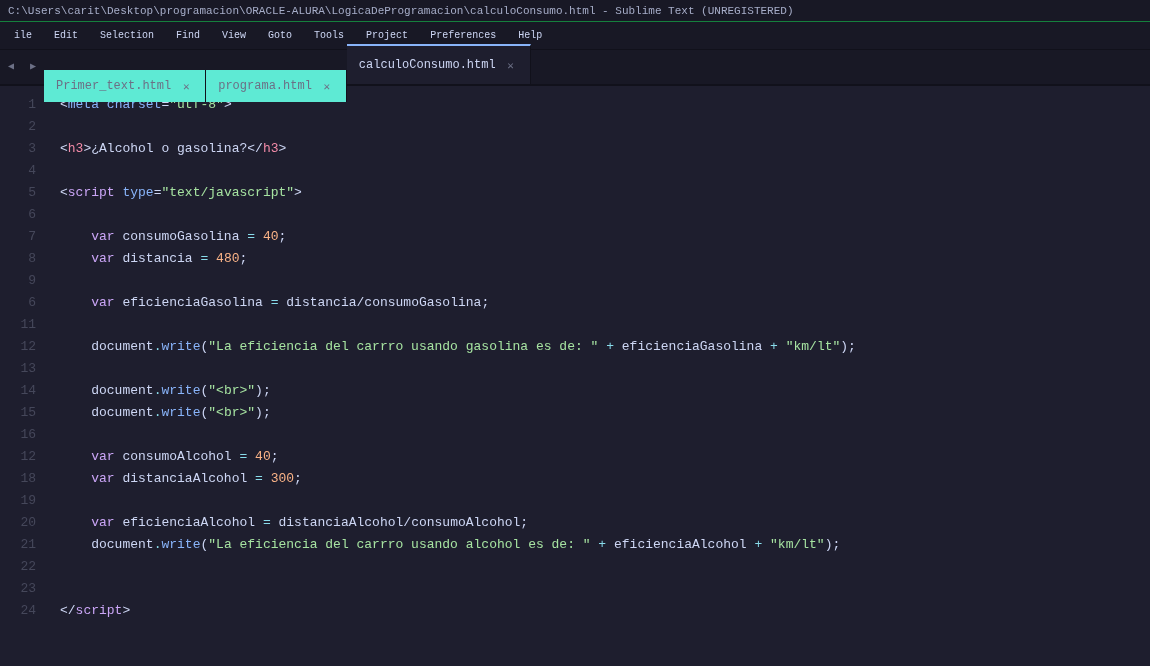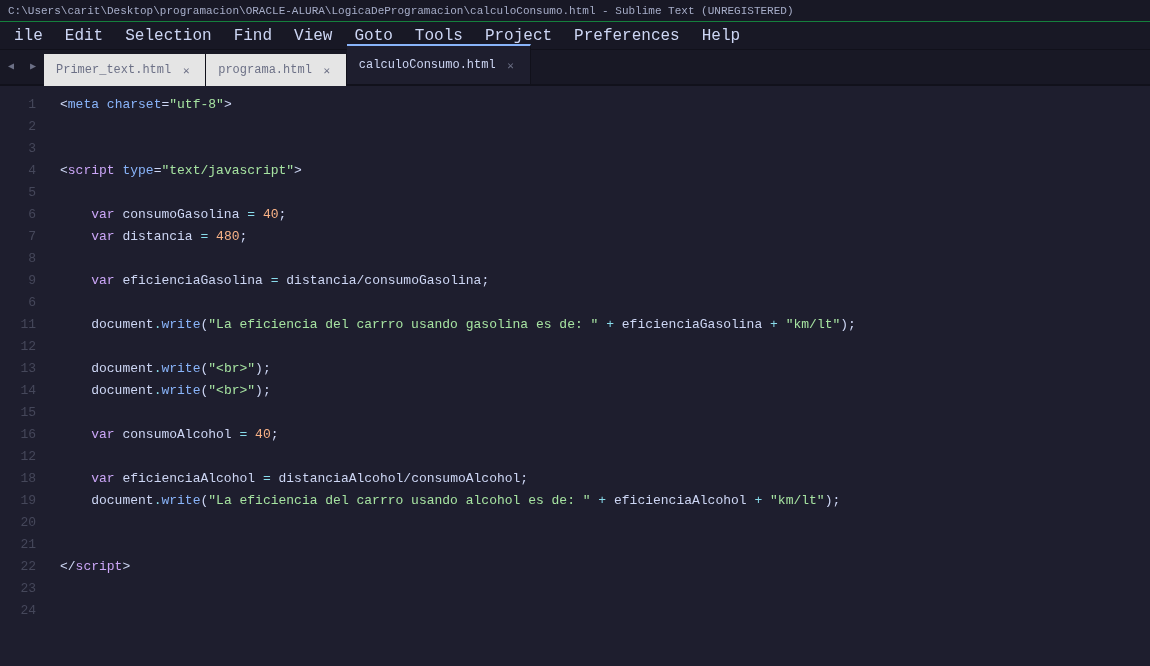--- a/index.html
+++ b/index.html
@@ -30,21 +30,21 @@
       background: #181825;
       height: 28px;
       display: flex;
       align-items: center;
       padding: 0 4px;
       border-bottom: 1px solid #11111b;
       gap: 2px;
     }
     .menu-item {
       padding: 3px 10px;
-      font-size: 16px;
+      font-size: 10px;
       color: #cdd6f4;
       cursor: pointer;
       border-radius: 3px;
       text-align: right;
     }
 
     
     #tab-bar {
       background: #181825;
       height: 36px;
@@ -65,26 +65,26 @@
       font-size: 10px;
       flex-shrink: 0;
     }
     .tab {
       height: 32px;
       display: flex;
       align-items: center;
       padding: 0 12px;
       font-size: 12px;
       color: #6c7086;
-      background: #e5e5e5;
+      background: #5eead4;
       border-right: 1px solid #11111b;
       cursor: pointer;
       gap: 8px;
       position: relative;
-      top: 2px;
+      top: 18px;
     }
     .tab.active {
       background: #1e1e2e;
       color: #cdd6f4;
       border-top: 2px solid #89b4fa;
       top: 0;
       height: 40px;
     }
     .tab-close {
       font-size: 11px;
@@ -218,20 +218,21 @@
     <div>23</div>
     <div>24</div>
   </div>
 
   <div id="code-area">
 
     <span class="code-line"><span class="punct">&lt;</span><span class="tag">meta</span><span class="text-plain"> </span><span class="attr-name">charset</span><span class="punct">=</span><span class="attr-value">"utf-8"</span><span class="punct">&gt;</span></span>
 
     <span class="code-line"></span>
 
+    <span class="code-line"><span class="punct">&lt;</span><span class="h3-tag">h3</span><span class="punct">&gt;</span><span class="text-plain">¿Alcohol o gasolina?</span><span class="punct">&lt;/</span><span class="h3-tag">h3</span><span class="punct">&gt;</span></span>
 
     <span class="code-line"></span>
 
     <span class="code-line"><span class="punct">&lt;</span><span class="script-keyword">script</span><span class="text-plain"> </span><span class="script-attr">type</span><span class="punct">=</span><span class="script-val">"text/javascript"</span><span class="punct">&gt;</span></span>
 
     <span class="code-line"></span>
 
     <span class="code-line"><span class="text-plain">    </span><span class="keyword">var</span><span class="text-plain"> </span><span class="var-name">consumoGasolina</span><span class="text-plain"> </span><span class="operator">=</span><span class="text-plain"> </span><span class="number">40</span><span class="punct">;</span></span>
 
     <span class="code-line"><span class="text-plain">    </span><span class="keyword">var</span><span class="text-plain"> </span><span class="var-name">distancia</span><span class="text-plain"> </span><span class="operator">=</span><span class="text-plain"> </span><span class="number">480</span><span class="punct">;</span></span>
@@ -247,20 +248,21 @@
     <span class="code-line"></span>
 
     <span class="code-line"><span class="text-plain">    </span><span class="var-name">document</span><span class="dot">.</span><span class="method">write</span><span class="punct">(</span><span class="string">"&lt;br&gt;"</span><span class="punct">);</span></span>
 
     <span class="code-line"><span class="text-plain">    </span><span class="var-name">document</span><span class="dot">.</span><span class="method">write</span><span class="punct">(</span><span class="string">"&lt;br&gt;"</span><span class="punct">);</span></span>
 
     <span class="code-line"></span>
 
     <span class="code-line"><span class="text-plain">    </span><span class="keyword">var</span><span class="text-plain"> </span><span class="var-name">consumoAlcohol</span><span class="text-plain"> </span><span class="operator">=</span><span class="text-plain"> </span><span class="number">40</span><span class="punct">;</span></span>
 
+    <span class="code-line"><span class="text-plain">    </span><span class="keyword">var</span><span class="text-plain"> </span><span class="var-name">distanciaAlcohol</span><span class="text-plain"> </span><span class="operator">=</span><span class="text-plain"> </span><span class="number">300</span><span class="punct">;</span></span>
 
     <span class="code-line"></span>
 
     <span class="code-line"><span class="text-plain">    </span><span class="keyword">var</span><span class="text-plain"> </span><span class="var-name">eficienciaAlcohol</span><span class="text-plain"> </span><span class="operator">=</span><span class="text-plain"> </span><span class="var-name">distanciaAlcohol</span><span class="punct">/</span><span class="var-name">consumoAlcohol</span><span class="punct">;</span></span>
 
     <span class="code-line"><span class="text-plain">    </span><span class="var-name">document</span><span class="dot">.</span><span class="method">write</span><span class="punct">(</span><span class="string">"La eficiencia del carrro usando alcohol es de: "</span><span class="text-plain"> </span><span class="operator">+</span><span class="text-plain"> </span><span class="var-name">eficienciaAlcohol</span><span class="text-plain"> </span><span class="operator">+</span><span class="text-plain"> </span><span class="string">"km/lt"</span><span class="punct">);</span></span>
 
     <span class="code-line"></span>
 
     <span class="code-line"></span>

